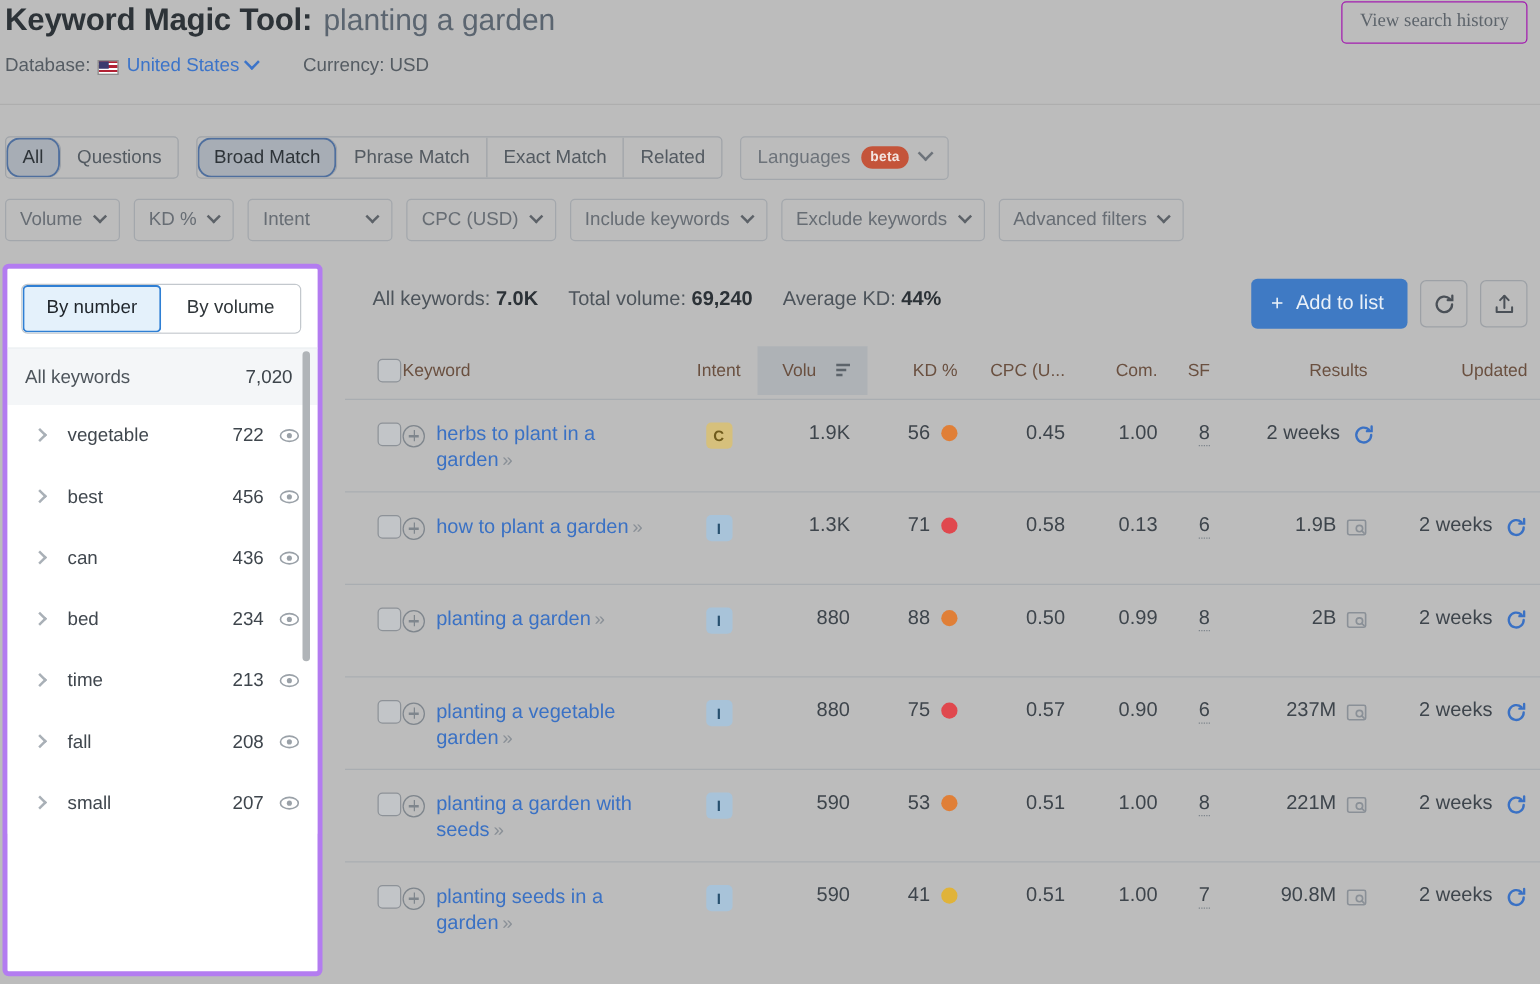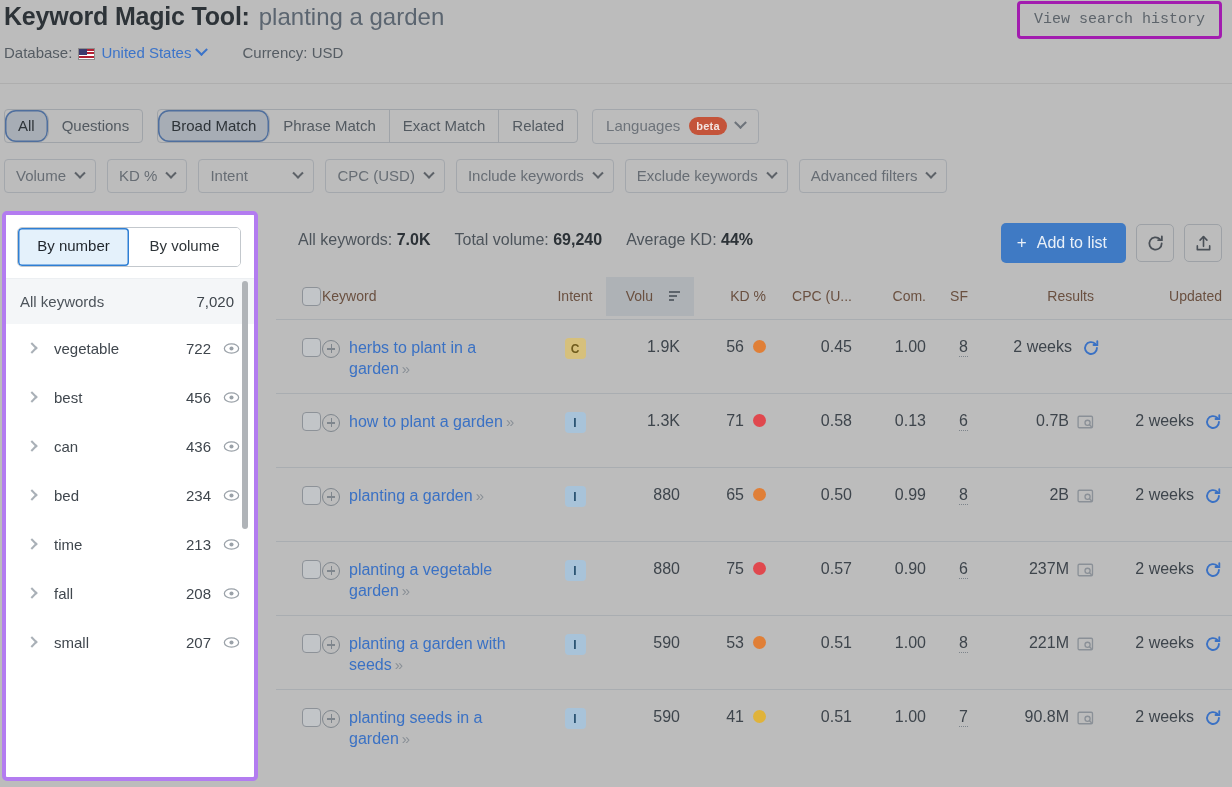--- a/index.html
+++ b/index.html
@@ -13,23 +13,23 @@
 
   
   .header { position: absolute; left: 0; top: 0; width: 1232px; height: 99px; }
   .title-row { position: absolute; left: 4px; top: 2px; display: flex; align-items: baseline; gap: 9px; }
   .title-main { font-size: 25px; font-weight: bold; color: #2d3338; letter-spacing: -0.2px; }
   .title-query { font-size: 24px; font-weight: normal; color: #5b6570; }
 
   .view-history-btn {
     position: absolute; right: 10px; top: 1px;
     padding: 8px 14px 9px;
-    border: 3px solid #a21caf; border-radius: 4px;
+    border: 1px solid #a21caf; border-radius: 4px;
     background: transparent; color: #5d646b;
-    font-size: 15px; font-family: Liberation Mono, monospace; cursor: pointer; line-height: 1;
+    font-size: 15px; font-family: Liberation Serif, serif; cursor: pointer; line-height: 1;
   }
 
   .meta-row { position: absolute; left: 4px; top: 44px; display: flex; align-items: center; gap: 36px; font-size: 15px; }
   .meta-db { display: flex; align-items: center; gap: 6px; color: #555c63; }
   .flag {
     display: inline-block; width: 17px; height: 12px; position: relative; top: 1px;
     background:
       repeating-linear-gradient(to bottom, #b22234 0 1.7px, #ffffff 1.7px 3.4px);
     border: 0.5px solid #8d8d8d; overflow: hidden;
   }
@@ -461,21 +461,21 @@
         <div class="tbl-col c-cpc">
           <span class="cpcv">0.58</span>
         </div>
         <div class="tbl-col c-com">
           <span class="comv">0.13</span>
         </div>
         <div class="tbl-col c-sf">
           <span class="sf-val">6</span>
         </div>
         <div class="tbl-col c-res">
-          <span class="resv">0.7B</span>
+          <span class="resv">1.9B</span>
           <span class="serp-icon"><svg viewBox="0 0 20 17" width="17" height="14" fill="none" stroke="currentColor" stroke-width="1.6">
               <rect x="1" y="1.5" width="17.5" height="14" rx="1.6"></rect>
               <circle cx="12.5" cy="9.5" r="3.1"></circle>
               <path d="M14.8 11.8 17 14" stroke-linecap="round"></path>
             </svg></span>
         </div>
         <div class="tbl-col c-upd">
           <span class="updv">2 weeks</span>
           <span class="refresh-icon"><svg viewBox="0 0 20 20" width="18" height="18" fill="none" stroke="currentColor" stroke-width="2.1" stroke-linecap="round">
               <path d="M16.6 10a6.6 6.6 0 1 1-2-4.7"></path>
@@ -493,21 +493,21 @@
             <span class="kwlink"><span class="kwtext">planting a garden</span><span class="arrows">»</span></span>
           </div>
         </div>
         <div class="tbl-col c-intent">
           <span class="badge badge-I">I</span>
         </div>
         <div class="tbl-col c-vol">
           <span class="volv">880</span>
         </div>
         <div class="tbl-col c-kd">
-          <span class="kdv">65</span>
+          <span class="kdv">88</span>
           <span class="kd-dot" style="background: rgb(224, 127, 55);"></span>
         </div>
         <div class="tbl-col c-cpc">
           <span class="cpcv">0.50</span>
         </div>
         <div class="tbl-col c-com">
           <span class="comv">0.99</span>
         </div>
         <div class="tbl-col c-sf">
           <span class="sf-val">8</span>

